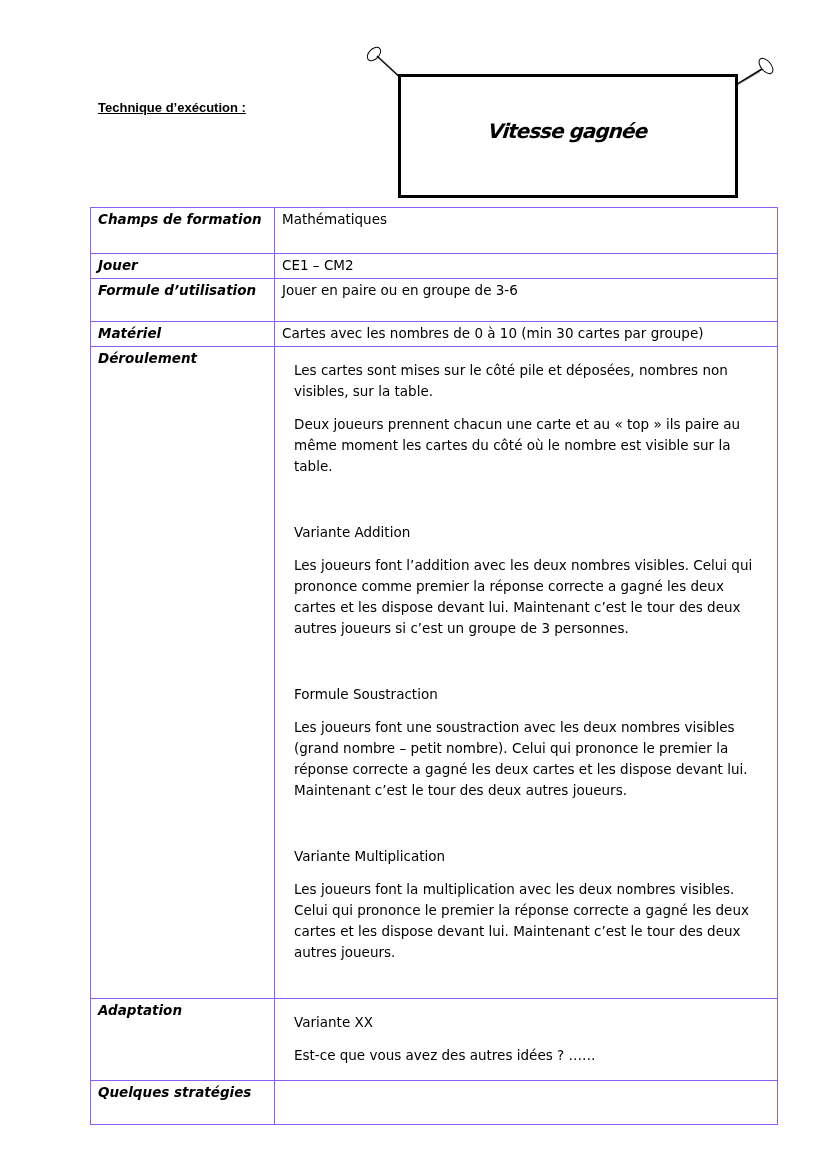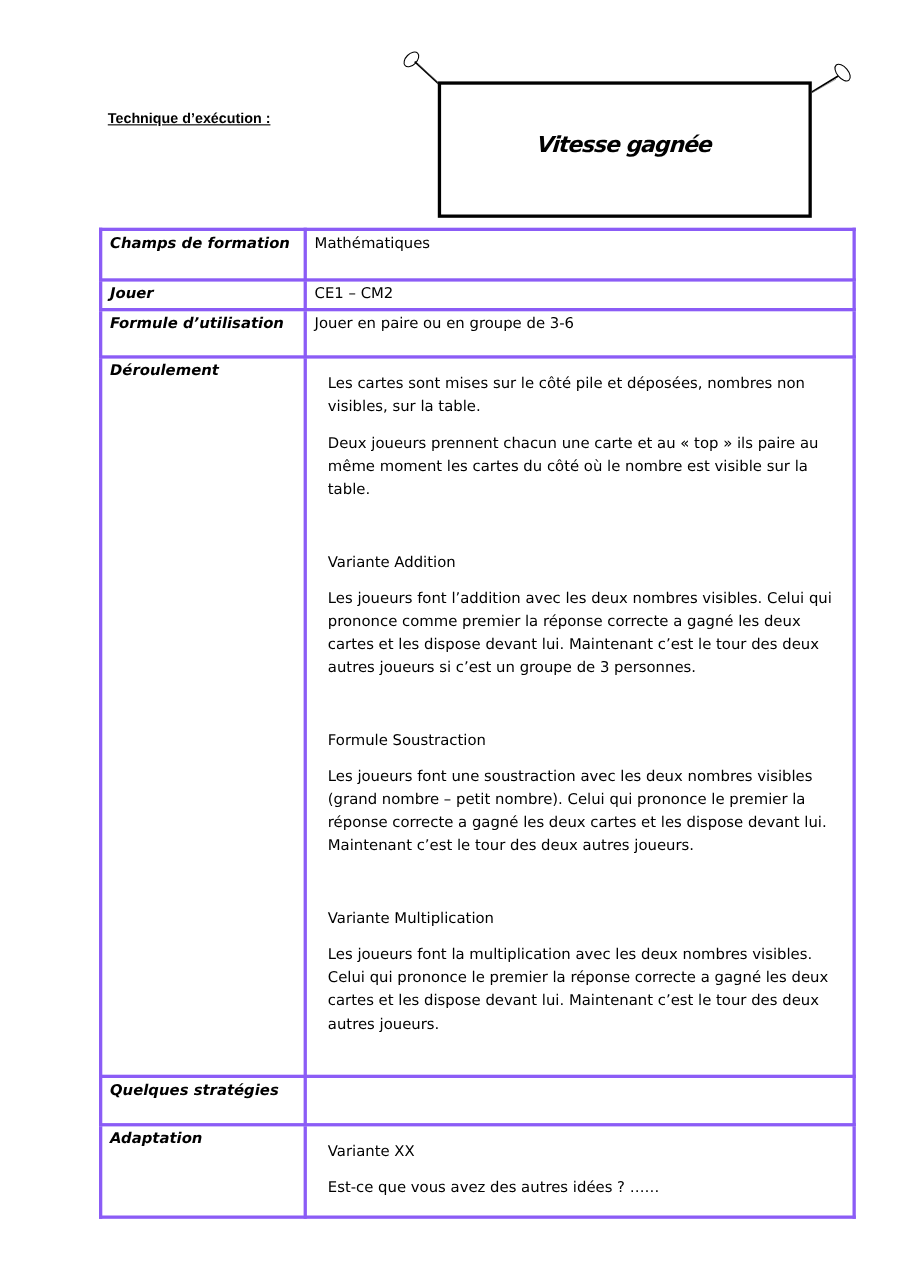--- a/index.html
+++ b/index.html
@@ -8,21 +8,21 @@
   .heading { position:absolute; left:98px; top:100px; font-family:"Liberation Sans", sans-serif;
              font-weight:bold; font-size:13px; text-decoration:underline;text-align:right; }
   .title-box { position:absolute; left:398px; top:74px; width:340px; height:124px;
                border:3px solid #000; box-sizing:border-box; background:#fff; }
   .title-text { position:absolute; left:0; right:0; top:42px; text-align:center;
                 font-family:"DejaVu Sans", sans-serif; font-weight:bold; font-style:italic;
                 font-size:20px; letter-spacing:-1px; transform:skewX(-6deg); }
   .pin { position:absolute; }
   table.sheet { position:absolute; left:90px; top:207px; width:688px; border-collapse:collapse;
                 font-size:13.5px; line-height:21px; }
-  table.sheet td { border:3px solid #8b5cf6; vertical-align:top; padding:1px 6px 2px 7px; }
+  table.sheet td { border:1px solid #8b5cf6; vertical-align:top; padding:1px 6px 2px 7px; }
   td.label { width:170px; font-style:italic; font-weight:bold; font-size:13.5px; }
   td.value { }
   .bold { font-weight:normal; }
   .para { margin:12px; }
   .gap { height:21px; }
 </style>
 </head>
 <body>
 
 <div class="heading">Technique d’exécution :</div>
@@ -50,41 +50,45 @@
   </tr>
   <tr>
     <td class="label">Jouer</td>
     <td class="value">CE1 – CM2</td>
   </tr>
   <tr style="height:43px">
     <td class="label">Formule d’utilisation</td>
     <td class="value">Jouer en paire ou en groupe de 3-6</td>
   </tr>
   <tr>
+    <td class="label">Matériel</td>
+    <td class="value">Cartes avec les nombres de 0 à 10 (min 30 cartes par groupe)</td>
+  </tr>
+  <tr>
     <td class="label">Déroulement</td>
     <td class="value">
       <p class="para">Les cartes sont mises sur le côté  pile et déposées, nombres non visibles, sur la table.</p>
       <p class="para">Deux joueurs prennent chacun une carte et au « top » ils paire au même moment  les cartes du côté où  le nombre est visible sur la table.</p>
       <div class="gap"></div>
       <p class="para bold">Variante Addition</p>
       <p class="para">Les joueurs font l’addition avec  les deux nombres visibles. Celui qui prononce comme premier la réponse correcte a gagné les deux cartes et les dispose devant lui.  Maintenant c’est le tour des deux autres joueurs si c’est un groupe de 3 personnes.</p>
       <div class="gap"></div>
       <p class="para bold">Formule Soustraction</p>
       <p class="para">Les joueurs font une soustraction avec  les deux nombres visibles (grand nombre – petit nombre). Celui qui prononce le premier la réponse correcte a gagné les deux cartes et les dispose devant lui.  Maintenant c’est le tour des deux autres joueurs.</p>
       <div class="gap"></div>
       <p class="para bold">Variante Multiplication</p>
       <p class="para">Les joueurs font la multiplication avec  les deux nombres visibles. Celui qui prononce le premier la réponse correcte a gagné les deux cartes et les dispose devant lui.  Maintenant c’est le tour des deux autres joueurs.</p>
       <div class="gap"></div>
     </td>
   </tr>
-  <tr style="height:44px">
-    <td class="label">Quelques stratégies</td>
-    <td class="value"></td>
-  </tr>
   <tr>
     <td class="label">Adaptation</td>
     <td class="value">
       <p class="para bold">Variante XX</p>
       <p class="para">Est-ce que vous avez des autres idées ? ……</p>
     </td>
   </tr>
+  <tr style="height:44px">
+    <td class="label">Quelques stratégies</td>
+    <td class="value"></td>
+  </tr>
 </tbody>
   </table>
 
 </body></html>

